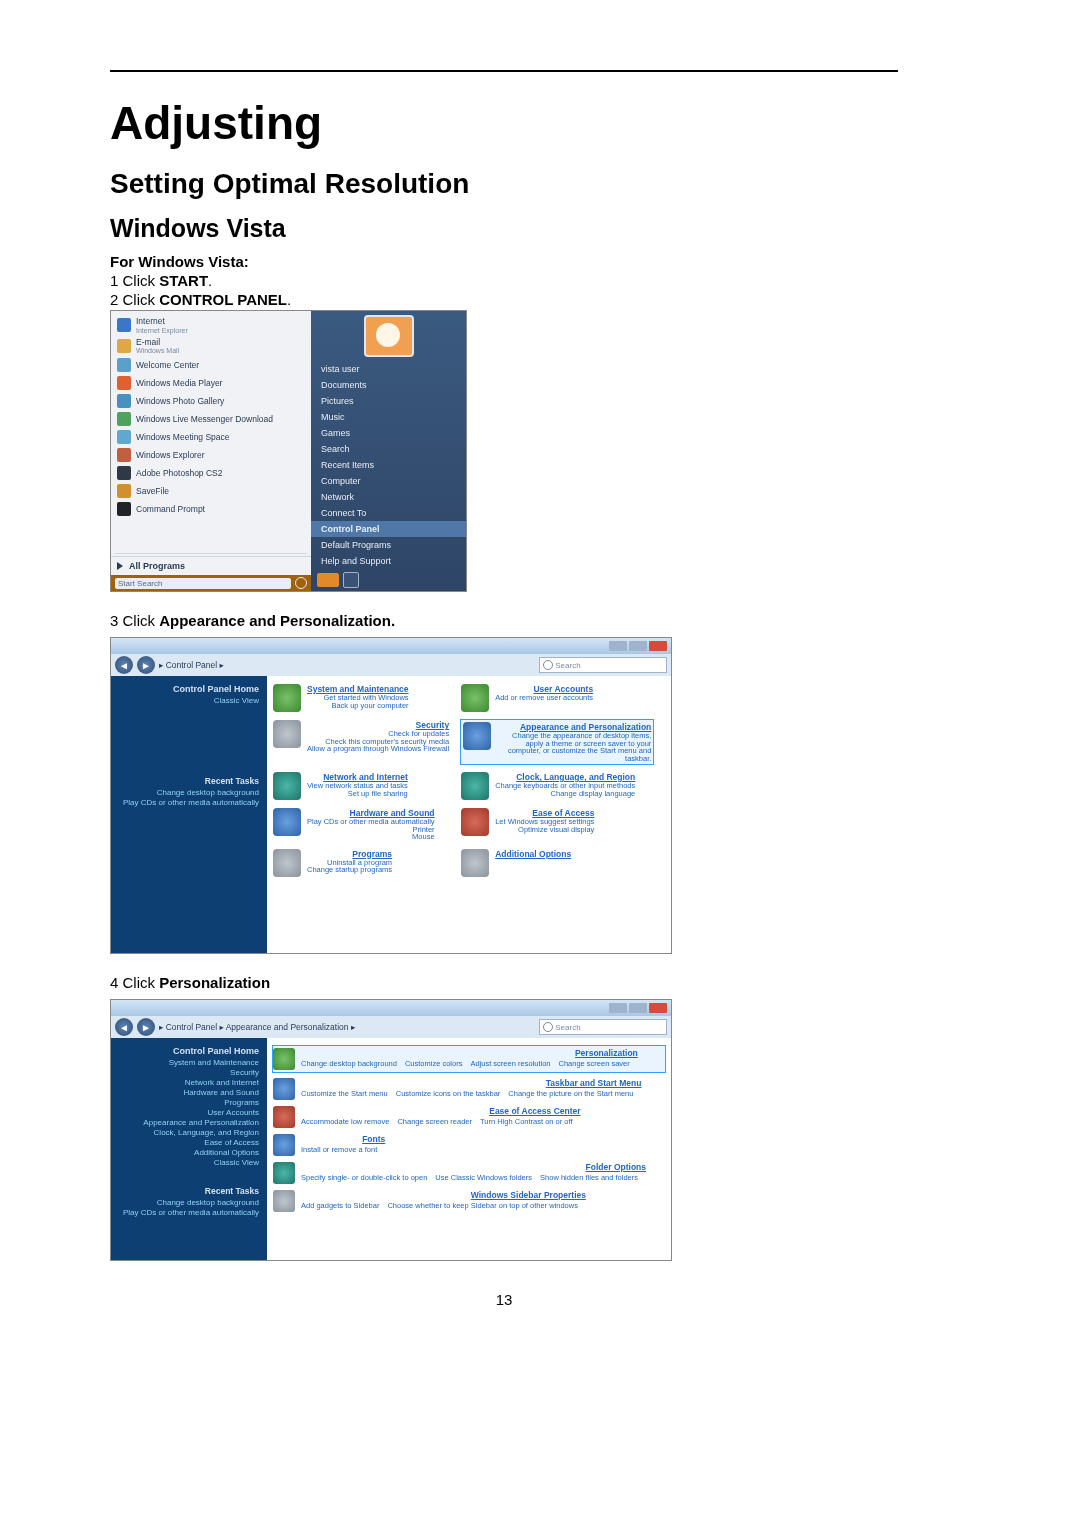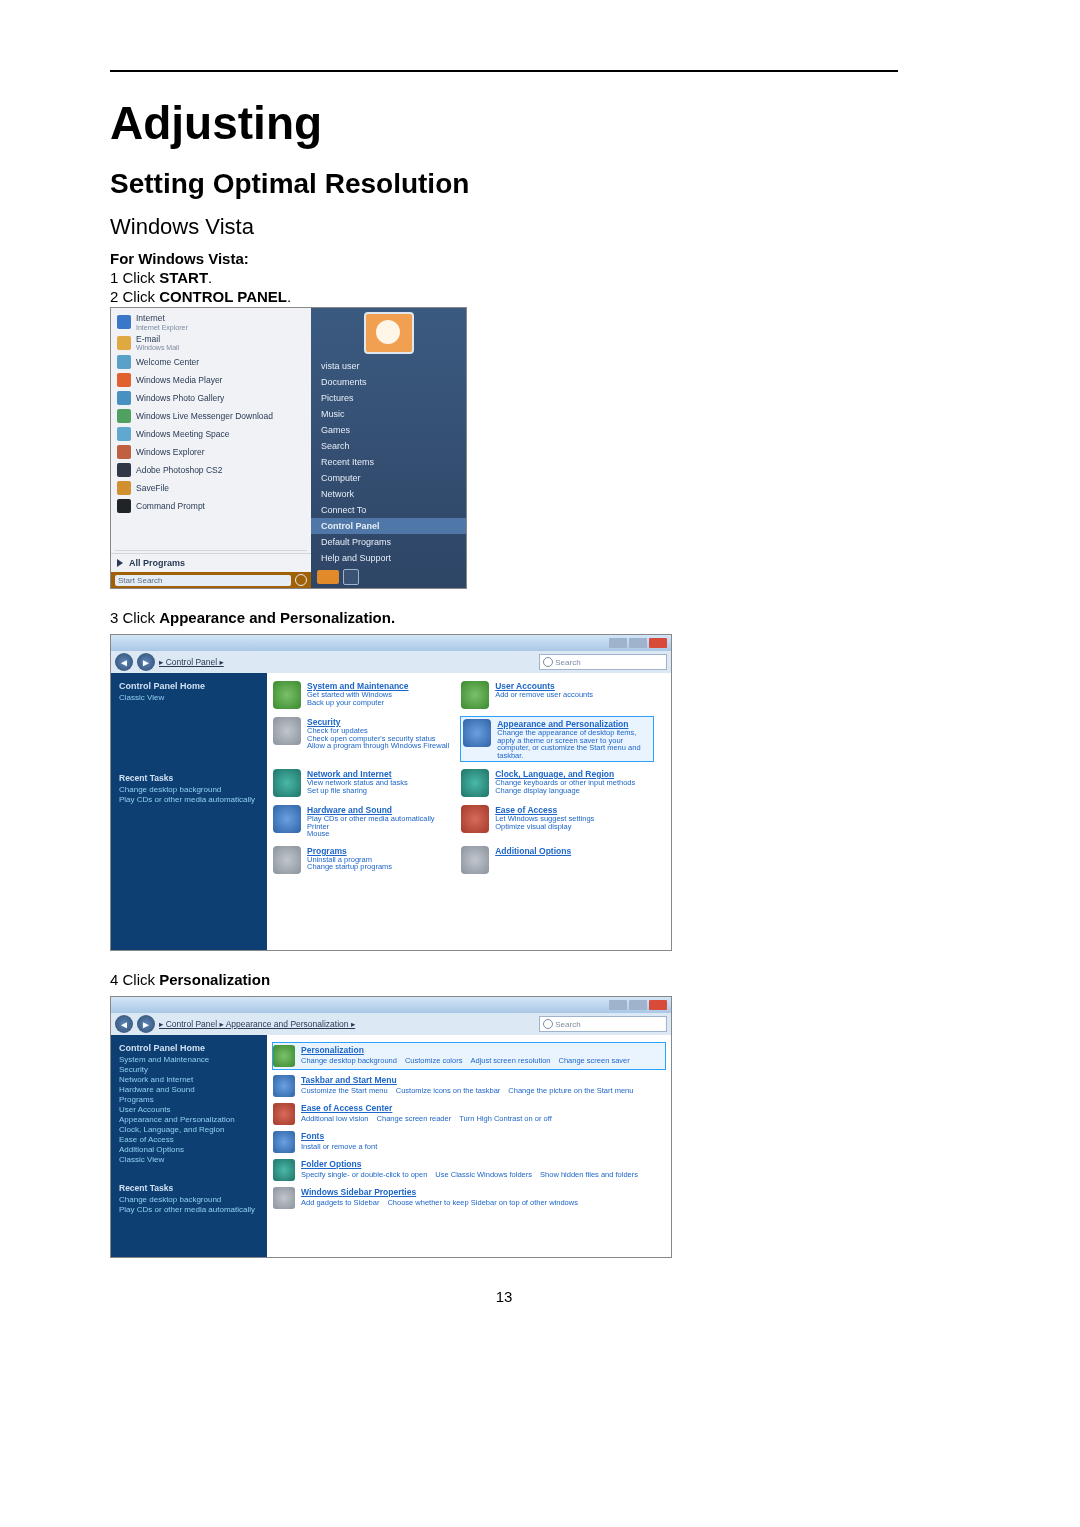--- a/index.html
+++ b/index.html
@@ -24,22 +24,22 @@
     font-size: 46px;
     font-weight: bold;
     margin: 0 0 18px 0;
   }
   h2.section {
     font-size: 28px;
     font-weight: bold;
     margin: 0 0 14px 0;
   }
   h3.subsection {
-    font-size: 22px;
-    font-weight: normal;
+    font-size: 25px;
+    font-weight: bold;
     margin: 0 0 10px 0;
   }
   .bold { font-weight: bold; }
   .step {
     font-size: 15px;
     margin: 2px 0;
   }
   .intro {
     font-size: 15px;
     margin: 4px 0 2px 0;
@@ -177,31 +177,31 @@
     display:flex; align-items:center;
     padding:0 4px; gap:4px;
     color:#2a3a55;
   }
   .navbtn {
     width:18px;height:18px;border-radius:50%;
     background:radial-gradient(#5d86b7,#2e4b6e);
     color:#fff;display:flex;align-items:center;justify-content:center;
     font-size:10px;
   }
-  .crumb { font-size:8.5px;text-decoration:underline; }
+  .crumb { font-size:8.5px; }
   .sbox {
     margin-left:auto; width:120px; height:14px; background:#fff;
     border:1px solid #9fb4cc; font-size:8px; color:#7c8aa0;
     padding:0 3px; display:flex; align-items:center;
   }
   .mag2 {
     width:8px;height:8px;border:1px solid #7c8aa0;border-radius:50%;
   }
 
-  .cp-body { flex:1; display:flex; }
+  .cp-body { flex:1; display:flex;text-align:right; }
   .cp-side {
     width:140px;
     background:#0e3f73;
     padding:8px 8px;
     color:#cfe0f2;
   }
   .cp-side .hd { font-size:9px; font-weight:bold; margin-bottom:2px; }
   .cp-side a { display:block; font-size:8px; color:#8fd0f0; text-decoration:none; margin:1px 0; }
   .cp-side .sp { height:70px; }
   .cp-side .hd2 { font-size:8.5px; font-weight:bold; color:#cfe0f2; margin-bottom:2px; }
@@ -405,21 +405,21 @@
           <div class="cat link c-green">
             <span class="cic"></span>
             <span class="txt"><span class="name">System and Maintenance</span><span class="desc"><span>Get started with Windows</span><span>Back up your computer</span></span></span>
           </div>
           <div class="cat link c-green">
             <span class="cic"></span>
             <span class="txt"><span class="name">User Accounts</span><span class="desc"><span>Add or remove user accounts</span></span></span>
           </div>
           <div class="cat link c-grey">
             <span class="cic"></span>
-            <span class="txt"><span class="name">Security</span><span class="desc"><span>Check for updates</span><span>Check open computer's security status</span><span>Allow a program through Windows Firewall</span></span></span>
+            <span class="txt"><span class="name">Security</span><span class="desc"><span>Check for updates</span><span>Check this computer's security media</span><span>Allow a program through Windows Firewall</span></span></span>
           </div>
           <div class="cat link c-blue hl">
             <span class="cic"></span>
             <span class="txt"><span class="name">Appearance and Personalization</span><span class="desc"><span>Change the appearance of desktop items, apply a theme or screen saver to your computer, or customize the Start menu and taskbar.</span></span></span>
           </div>
           <div class="cat link c-teal">
             <span class="cic"></span>
             <span class="txt"><span class="name">Network and Internet</span><span class="desc"><span>View network status and tasks</span><span>Set up file sharing</span></span></span>
           </div>
           <div class="cat link c-teal">
@@ -492,21 +492,21 @@
           <div class="ap-row c-green hl">
             <span class="aic"></span>
             <span><span class="name">Personalization</span><br><span class="sub"><span>Change desktop background</span><span>Customize colors</span><span>Adjust screen resolution</span><span>Change screen saver</span></span></span>
           </div>
           <div class="ap-row c-blue">
             <span class="aic"></span>
             <span><span class="name">Taskbar and Start Menu</span><br><span class="sub"><span>Customize the Start menu</span><span>Customize icons on the taskbar</span><span>Change the picture on the Start menu</span></span></span>
           </div>
           <div class="ap-row c-red">
             <span class="aic"></span>
-            <span><span class="name">Ease of Access Center</span><br><span class="sub"><span>Additional low vision</span><span>Change screen reader</span><span>Turn High Contrast on or off</span></span></span>
+            <span><span class="name">Ease of Access Center</span><br><span class="sub"><span>Accommodate low remove</span><span>Change screen reader</span><span>Turn High Contrast on or off</span></span></span>
           </div>
           <div class="ap-row c-blue">
             <span class="aic"></span>
             <span><span class="name">Fonts</span><br><span class="sub"><span>Install or remove a font</span></span></span>
           </div>
           <div class="ap-row c-teal">
             <span class="aic"></span>
             <span><span class="name">Folder Options</span><br><span class="sub"><span>Specify single- or double-click to open</span><span>Use Classic Windows folders</span><span>Show hidden files and folders</span></span></span>
           </div>
           <div class="ap-row c-grey">

